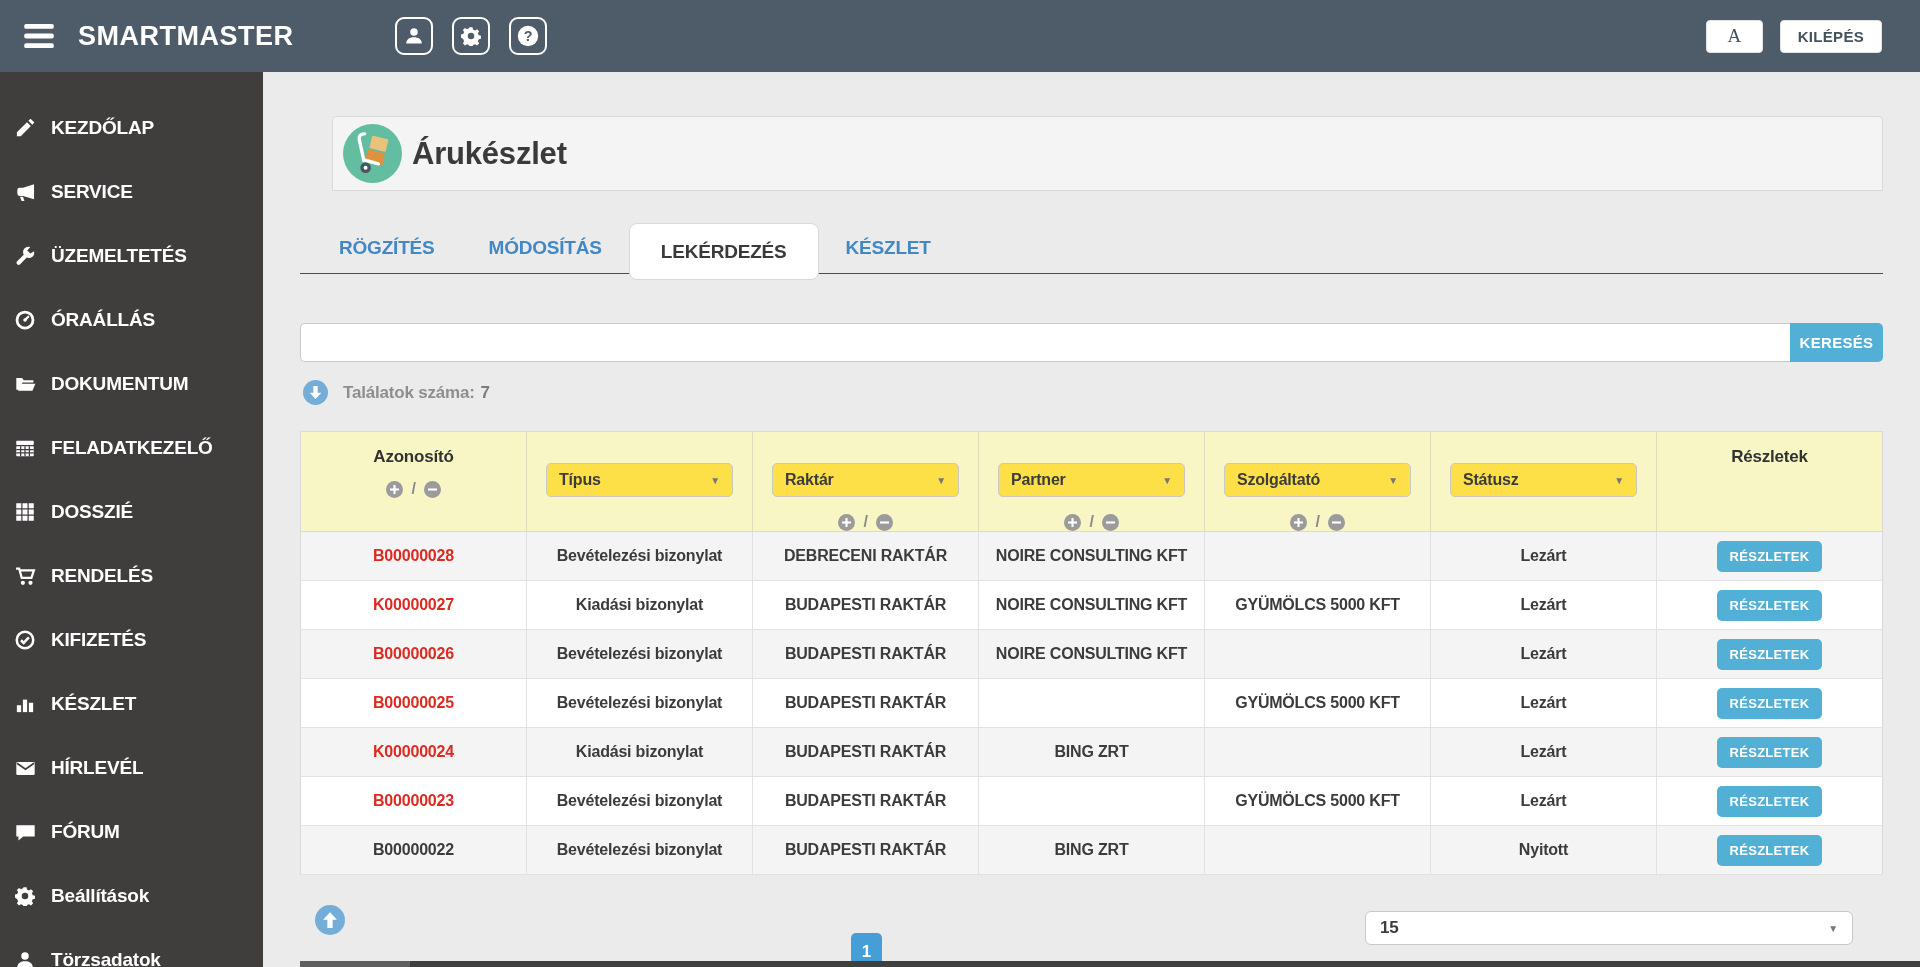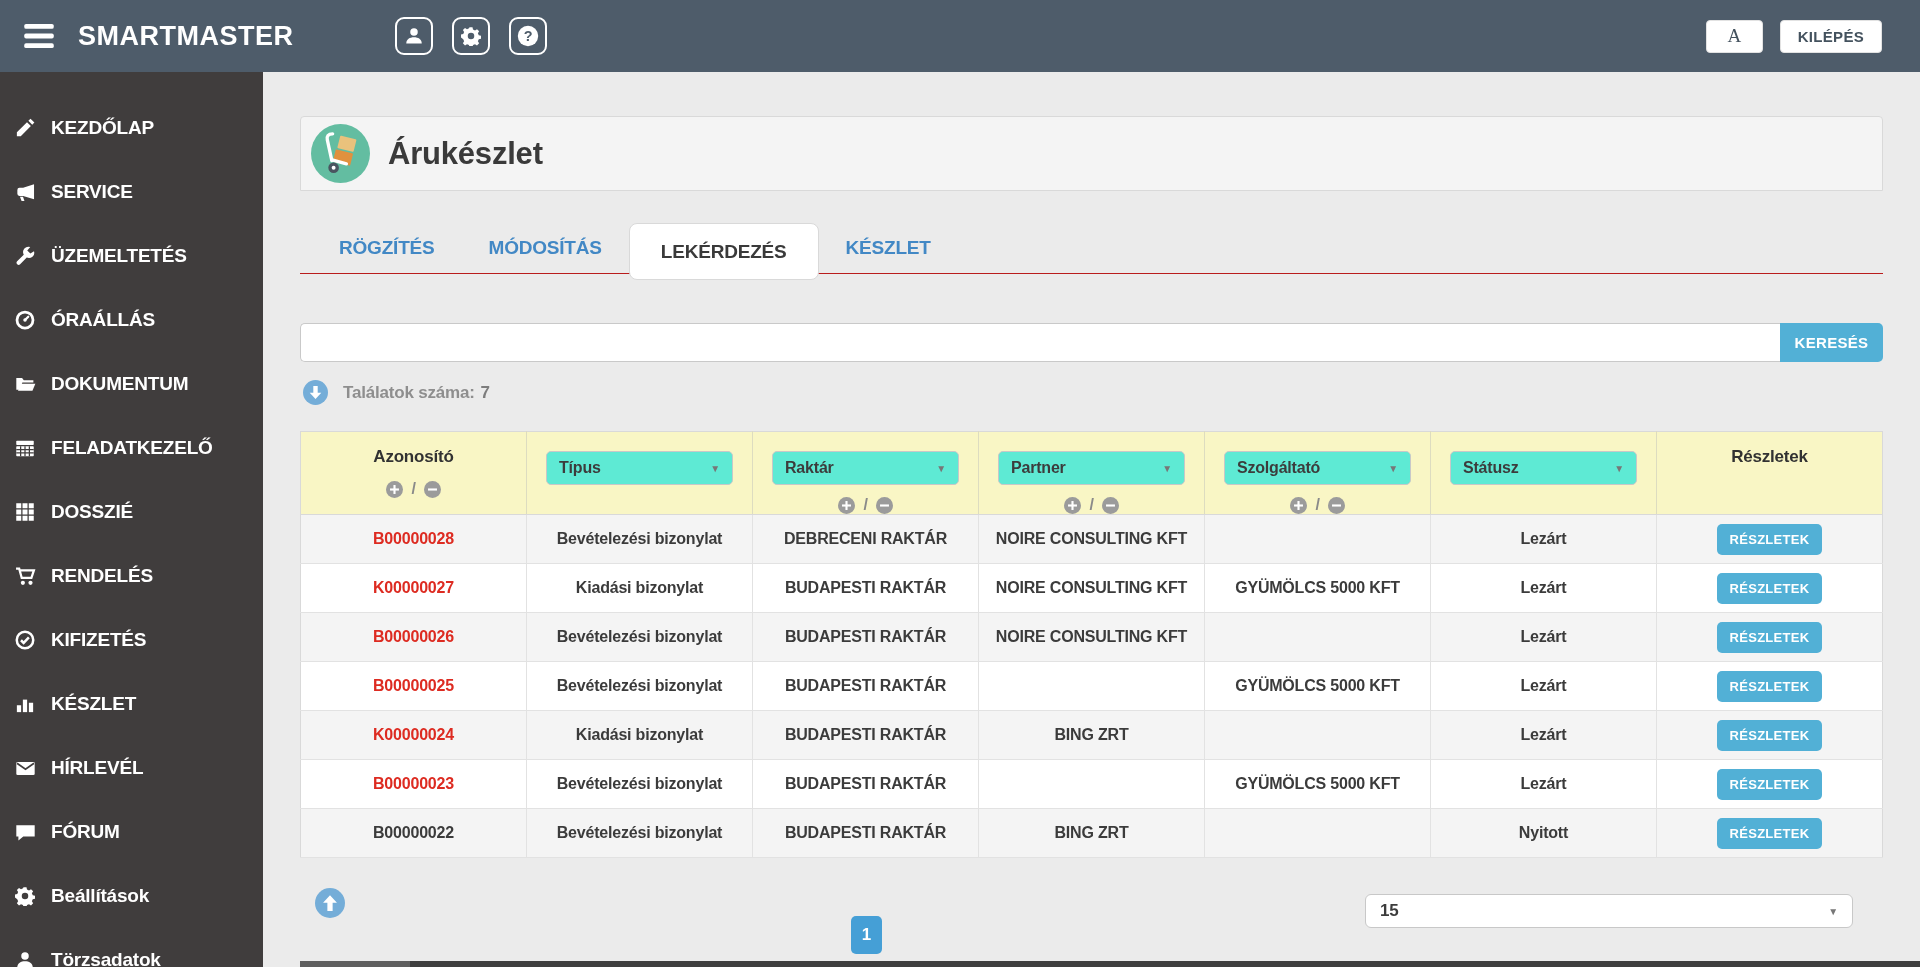--- a/index.html
+++ b/index.html
@@ -26,39 +26,39 @@
   .logout-btn{padding:0 17px;font-weight:bold;font-size:15px;letter-spacing:.3px;}
 
   
   .sidebar{position:absolute;left:0;top:72px;width:263px;height:895px;background:var(--sidebar-bg);padding-top:24px;}
   .side-item{height:64px;display:flex;align-items:center;padding-left:14px;gap:15px;color:#fff;cursor:pointer;}
   .side-item .ico{width:22px;color:#fff;}
   .side-label{font-weight:bold;font-size:19px;white-space:nowrap;}
 
   
   .main{position:absolute;left:300px;top:72px;width:1583px;height:895px;}
-  .band{margin-top:44px;height:75px;background:#f4f4f4;border:1px solid var(--border);border-radius:4px 4px 0 0;display:flex;align-items:center;padding-left:10px;gap:18px;}
+  .band{margin-top:44px;height:75px;background:#f4f4f4;border:1px solid var(--border);border-radius:4px 4px 0 0;display:flex;align-items:center;padding-left:10px;gap:10px;margin-left:32px;}
   .page-title{font-size:31px;font-weight:bold;color:#3a3a3a;}
 
   .tabs{margin-top:32px;height:51px;border-bottom:1px solid #b91c1c;display:flex;align-items:flex-end;padding-left:12px;position:relative;}
   .tab{height:50px;display:flex;align-items:center;padding:0 27px;color:var(--tab-blue);font-weight:bold;font-size:19px;cursor:pointer;}
   .tab.active{background:#fff;border:1px solid var(--border);border-radius:8px;height:57px;margin-bottom:-7px;color:#3a3a3a;padding:0 31px;z-index:2;}
 
   .search-row{margin-top:49px;display:flex;height:39px;}
   .search-input{flex:1;border:1px solid #c9c9c9;border-right:none;border-radius:5px 0 0 5px;background:#fff;font-size:16px;padding:0 14px;outline:none;color:var(--dark);}
-  .search-btn{width:103px;border:none;background:var(--accent);color:#fff;font-weight:bold;font-size:15px;border-radius:0 5px 5px 0;cursor:pointer;letter-spacing:.3px;}
+  .search-btn{width:93px;border:none;background:var(--accent);color:#fff;font-weight:bold;font-size:15px;border-radius:0 5px 5px 0;cursor:pointer;letter-spacing:.3px;}
 
   .results-row{margin-top:18px;display:flex;align-items:center;gap:15px;padding-left:3px;color:#8e8e8e;font-weight:bold;font-size:17px;}
   .results-row .ico{cursor:pointer;}
 
   table.grid{margin-top:26px;width:100%;border-collapse:collapse;background:#fff;table-layout:fixed;border:1px solid var(--border);}
   .grid th{background:var(--yellow);height:82px;vertical-align:top;padding-top:15px;border-right:1px solid #dddcc0;border-bottom:1px solid var(--border);font-size:17px;color:#323232;}
   .grid th:last-child{border-right:none;}
   .hdr-label{font-weight:bold;font-size:17px;}
-  .selectbox{margin:4px auto;width:calc(100% - 38px);height:34px;background:#5eead4;border:1px solid #c8c8c8;border-radius:5px;display:flex;align-items:center;justify-content:space-between;padding:12px 12px;font-weight:bold;font-size:16px;color:#3c3c3c;cursor:pointer;}
+  .selectbox{margin:16px auto;width:calc(100% - 38px);height:34px;background:#fde047;border:1px solid #c8c8c8;border-radius:5px;display:flex;align-items:center;justify-content:space-between;padding:12px 12px;font-weight:bold;font-size:16px;color:#3c3c3c;cursor:pointer;}
   .caret{font-size:10px;color:#777;}
   .sort-row{margin-top:11px;display:flex;justify-content:center;align-items:center;gap:8px;color:#8a8a8a;font-size:16px;}
   .sort-row .ico{cursor:pointer;}
   .azon .sort-row{margin-top:13px;}
 
   .grid td{height:49px;text-align:center;font-weight:bold;font-size:16px;color:var(--dark);border-right:1px solid #e2e2e2;border-bottom:1px solid #e2e2e2;}
   .grid td:last-child{border-right:none;}
   .grid tr.alt td{background:#f4f4f4;}
   .id-red{color:var(--red);cursor:pointer;}
   .action-btn{display:inline-block;padding:8px 13px;background:var(--accent);color:#fff;border-radius:5px;font-size:13px;font-weight:bold;letter-spacing:.3px;cursor:pointer;}

